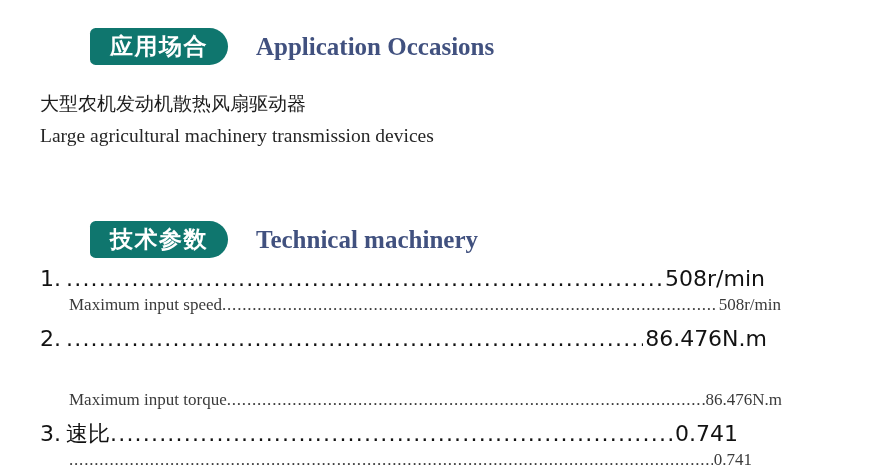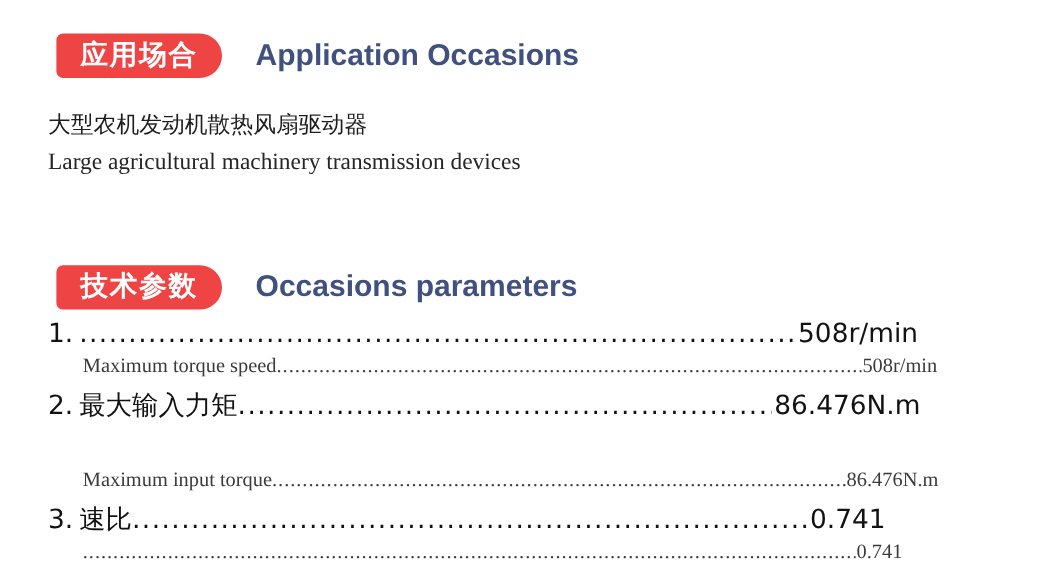--- a/index.html
+++ b/index.html
@@ -19,37 +19,38 @@
   
   .section-header {
     position: absolute;
     display: flex;
     align-items: center;
   }
   .badge {
     display: inline-flex;
     align-items: center;
     justify-content: center;
-    background: #ef4444;
+    background: #0f766e;
     color: #ffffff;
     border-radius: 6px 20px 20px 6px;
     height: 37px;
     padding: 0 20px 0 20px;
     min-width: 135px;
     box-sizing: border-box;
     font-family: "DejaVu Sans", "Liberation Sans", sans-serif;
     font-weight: bold;
     font-size: 23px;
     letter-spacing: 1.5px;
     line-height: 1;
+    margin-left: 43px;
   }
   .badge-en {
     margin-left: 28px;
     color: #41517f;
-    font-family: Liberation Sans, sans-serif;
+    font-family: Liberation Serif, serif;
     font-weight: bold;
     font-size: 25px;
     white-space: nowrap;
   }
 
   
   .app-block {
     position: absolute;
     left: 40px;
     top: 92px;
@@ -155,42 +156,41 @@
   <span class="badge-en">Application Occasions</span>
 </div>
 
 <div class="app-block">
   <div class="app-cn">大型农机发动机散热风扇驱动器</div>
   <div class="app-en">Large agricultural machinery transmission devices</div>
 </div>
 
 <div class="section-header" style="left:47px; top:221px;">
   <span class="badge">技术参数</span>
-  <span class="badge-en">Occasions parameters</span>
+  <span class="badge-en">Technical machinery</span>
 </div>
 
 <div class="params">
 
   <div class="param-item r1">
     <div class="param-row row-cn">
       <span class="num">1.</span>
       <span class="leader"></span>
       <span class="value">508r/min</span>
     </div>
     <div class="param-row row-en">
-      <span>Maximum torque speed</span>
+      <span>Maximum input speed</span>
       <span class="leader"></span>
       <span class="value">508r/min</span>
     </div>
   </div>
 
   <div class="param-item r2">
     <div class="param-row row-cn">
       <span class="num">2.</span>
-      <span>最大输入力矩</span>
       <span class="leader"></span>
       <span class="value">86.476N.m</span>
     </div>
     <div class="param-row row-en">
       <span>Maximum input torque</span>
       <span class="leader"></span>
       <span class="value">86.476N.m</span>
     </div>
   </div>
 

